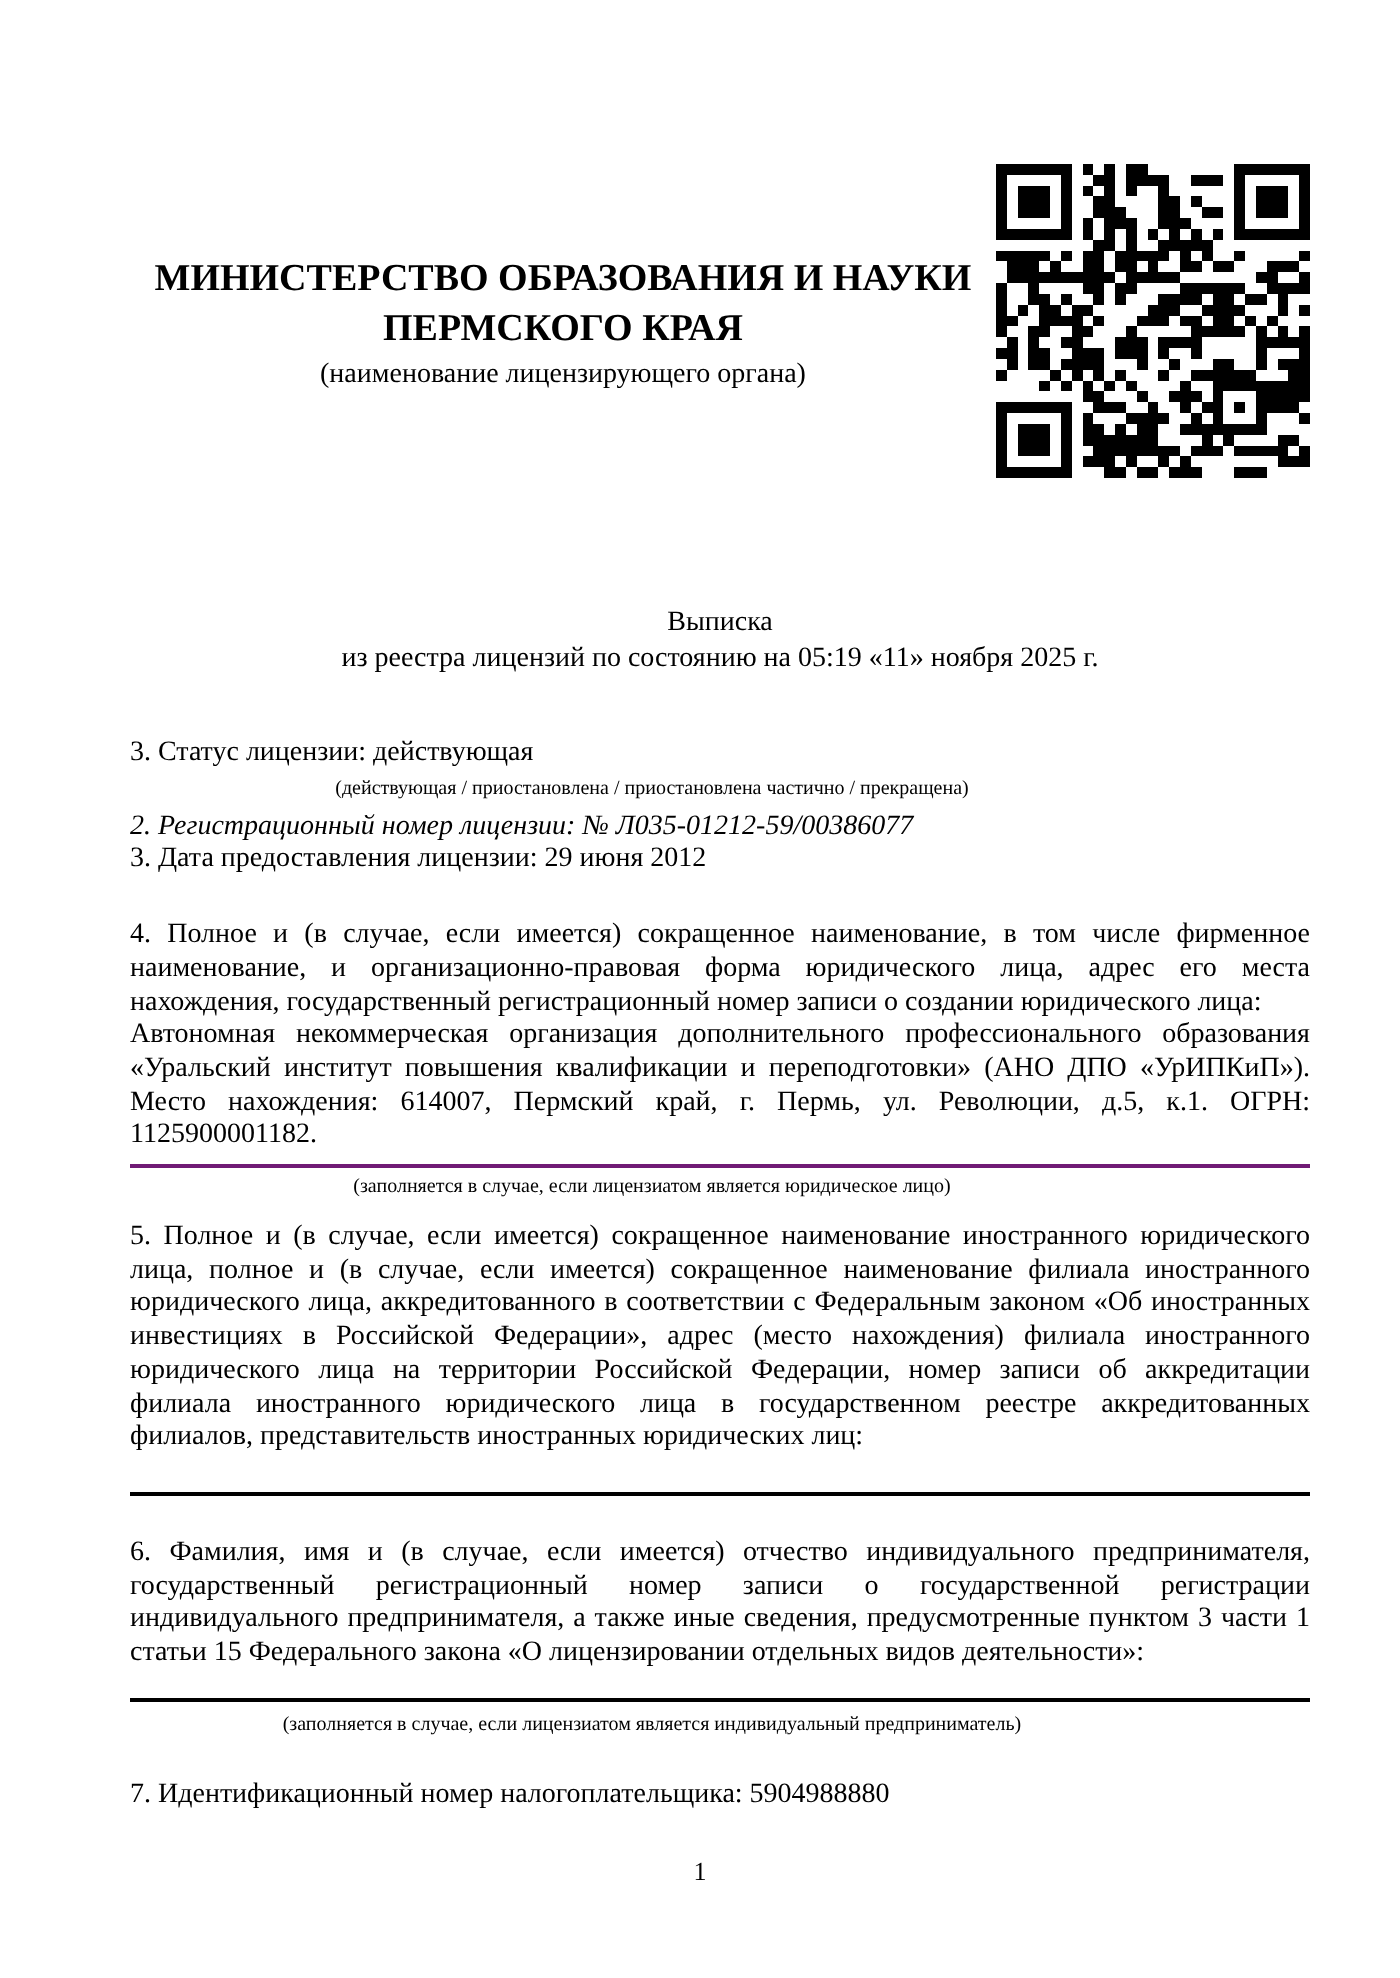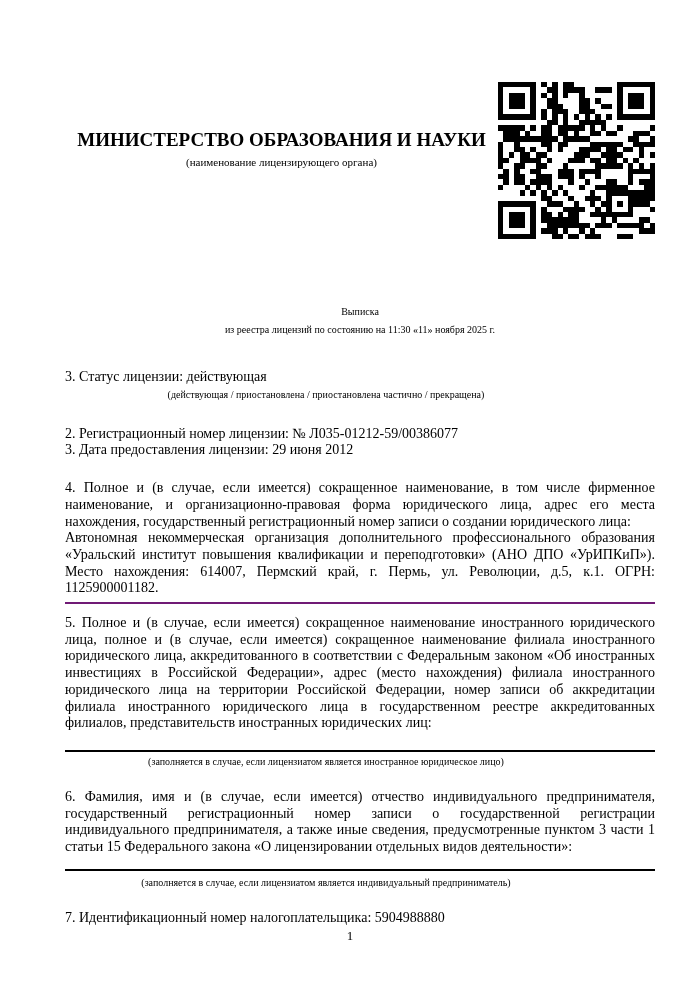--- a/index.html
+++ b/index.html
@@ -15,38 +15,38 @@
     width: 700px; height: 989px;
     background: #ffffff;
     overflow: hidden;
   }
   .content { padding-left: 65px; padding-right: 45px; }
 
   
   .header-row { display: flex; align-items: flex-start; padding-top: 82px; }
   .header-text { flex: 1 1 auto; text-align: center; padding-top: 45px; }
   .ministry { font-size: 19px; font-weight: 700; line-height: 25px; }
-  .header-caption { font-size: 11px; line-height: 13px; margin-top: 4px; }
+  .header-caption { font-size: 14px; line-height: 13px; margin-top: 4px; }
   .qr-wrap { flex: 0 0 auto; width: 157px; height: 157px; }
   .qr-wrap svg { display: block; }
 
   
-  .doc-title { text-align: center; font-size: 10px; line-height: 18px; margin-top: 64px; }
+  .doc-title { text-align: center; font-size: 14px; line-height: 18px; margin-top: 64px; }
 
   
   .item { font-size: 14px; line-height: 16.7px; }
   .just { text-align: justify; }
   .caption-row {
     padding-right: 68px;
     text-align: center;
     font-size: 10px; line-height: 13px;
   }
   .item1 { margin-top: 30px; }
   .item1 .caption-row { margin-top: 2px; }
-  .item2 { margin-top: 25px; }
+  .item2 { margin-top: 5px; font-style: italic; }
   .item3 { }
   .item4 { margin-top: 21px; }
   .item4 .answer { border-bottom: 2px solid #701a75; padding-bottom: 5px; }
   .item4 .caption-row { margin-top: 3px; }
   .item5 { margin-top: 11px; }
   .item5 .blank { height: 18px; border-bottom: 2px solid #000; }
   .item5 .caption-row { margin-top: 3px; }
   .item6 { margin-top: 21px; }
   .item6 .blank { height: 13px; border-bottom: 2px solid #000; }
   .item6 .caption-row { margin-top: 5px; }
@@ -60,20 +60,21 @@
 </head>
 <body>
 
 <div class="page">
   <div class="content">
 
     <div class="header-row">
       <div class="header-text">
         <div class="ministry">
           <div>МИНИСТЕРСТВО ОБРАЗОВАНИЯ И НАУКИ</div>
+          <div>ПЕРМСКОГО КРАЯ</div>
         </div>
         <div class="header-caption">(наименование лицензирующего органа)</div>
       </div>
       <div class="qr-wrap">
         <svg id="qr" viewBox="0 0 29 29" width="157" height="157" shape-rendering="crispEdges" aria-hidden="true">
             <rect x="0" y="0" width="29" height="29" fill="#ffffff"></rect>
             <rect x="0" y="0" width="1" height="1" fill="#000000"></rect>
             <rect x="1" y="0" width="1" height="1" fill="#000000"></rect>
             <rect x="2" y="0" width="1" height="1" fill="#000000"></rect>
             <rect x="3" y="0" width="1" height="1" fill="#000000"></rect>
@@ -516,45 +517,45 @@
             <rect x="18" y="28" width="1" height="1" fill="#000000"></rect>
             <rect x="22" y="28" width="1" height="1" fill="#000000"></rect>
             <rect x="23" y="28" width="1" height="1" fill="#000000"></rect>
             <rect x="24" y="28" width="1" height="1" fill="#000000"></rect>
           </svg>
       </div>
     </div>
 
     <div class="doc-title">
       <div>Выписка</div>
-      <div>из реестра лицензий по состоянию на 11:30 «11» ноября 2025 г.</div>
+      <div>из реестра лицензий по состоянию на 05:19 «11» ноября 2025 г.</div>
     </div>
 
     <div class="item item1">
       <div>3. Статус лицензии: действующая</div>
       <div class="caption-row">(действующая / приостановлена / приостановлена частично / прекращена)</div>
     </div>
 
     <div class="item item2">
       <div>2. Регистрационный номер лицензии: № Л035-01212-59/00386077</div>
     </div>
 
     <div class="item item3">
       <div>3. Дата предоставления лицензии: 29 июня 2012</div>
     </div>
 
     <div class="item item4">
       <div class="just">4. Полное и (в случае, если имеется) сокращенное наименование, в том числе фирменное наименование, и организационно-правовая форма юридического лица, адрес его места нахождения, государственный регистрационный номер записи о создании юридического лица:</div>
       <div class="just answer">Автономная некоммерческая организация дополнительного профессионального образования «Уральский институт повышения квалификации и переподготовки» (АНО ДПО «УрИПКиП»). Место нахождения: 614007, Пермский край, г. Пермь, ул. Революции, д.5, к.1. ОГРН: 1125900001182.</div>
+      <div class="caption-row">(заполняется в случае, если лицензиатом является юридическое лицо)</div>
     </div>
 
     <div class="item item5">
       <div class="just">5. Полное и (в случае, если имеется) сокращенное наименование иностранного юридического лица, полное и (в случае, если имеется) сокращенное наименование филиала иностранного юридического лица, аккредитованного в соответствии с Федеральным законом «Об иностранных инвестициях в Российской Федерации», адрес (место нахождения) филиала иностранного юридического лица на территории Российской Федерации, номер записи об аккредитации филиала иностранного юридического лица в государственном реестре аккредитованных филиалов, представительств иностранных юридических лиц:</div>
       <div class="blank"></div>
-      <div class="caption-row">(заполняется в случае, если лицензиатом является иностранное юридическое лицо)</div>
     </div>
 
     <div class="item item6">
       <div class="just">6. Фамилия, имя и (в случае, если имеется) отчество индивидуального предпринимателя, государственный регистрационный номер записи о государственной регистрации индивидуального предпринимателя, а также иные сведения, предусмотренные пунктом 3 части 1 статьи 15 Федерального закона «О лицензировании отдельных видов деятельности»:</div>
       <div class="blank"></div>
       <div class="caption-row">(заполняется в случае, если лицензиатом является индивидуальный предприниматель)</div>
     </div>
 
     <div class="item item7">
       <div>7. Идентификационный номер налогоплательщика: 5904988880</div>

